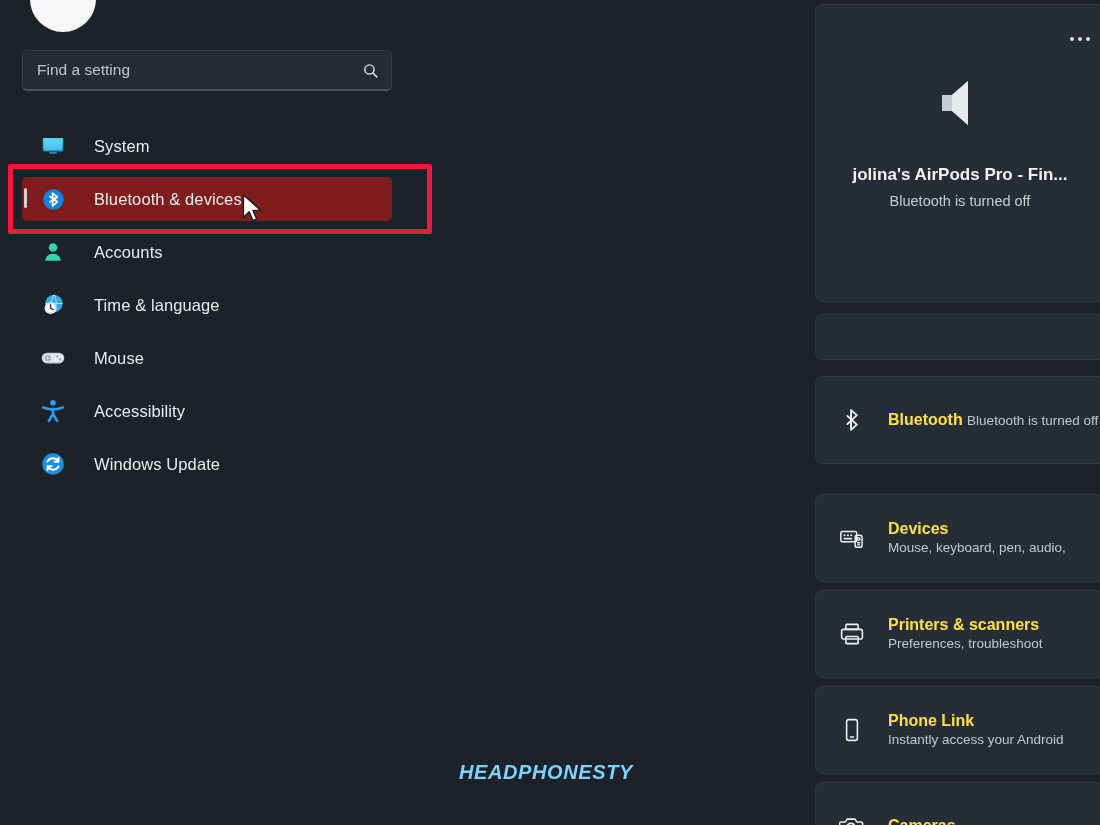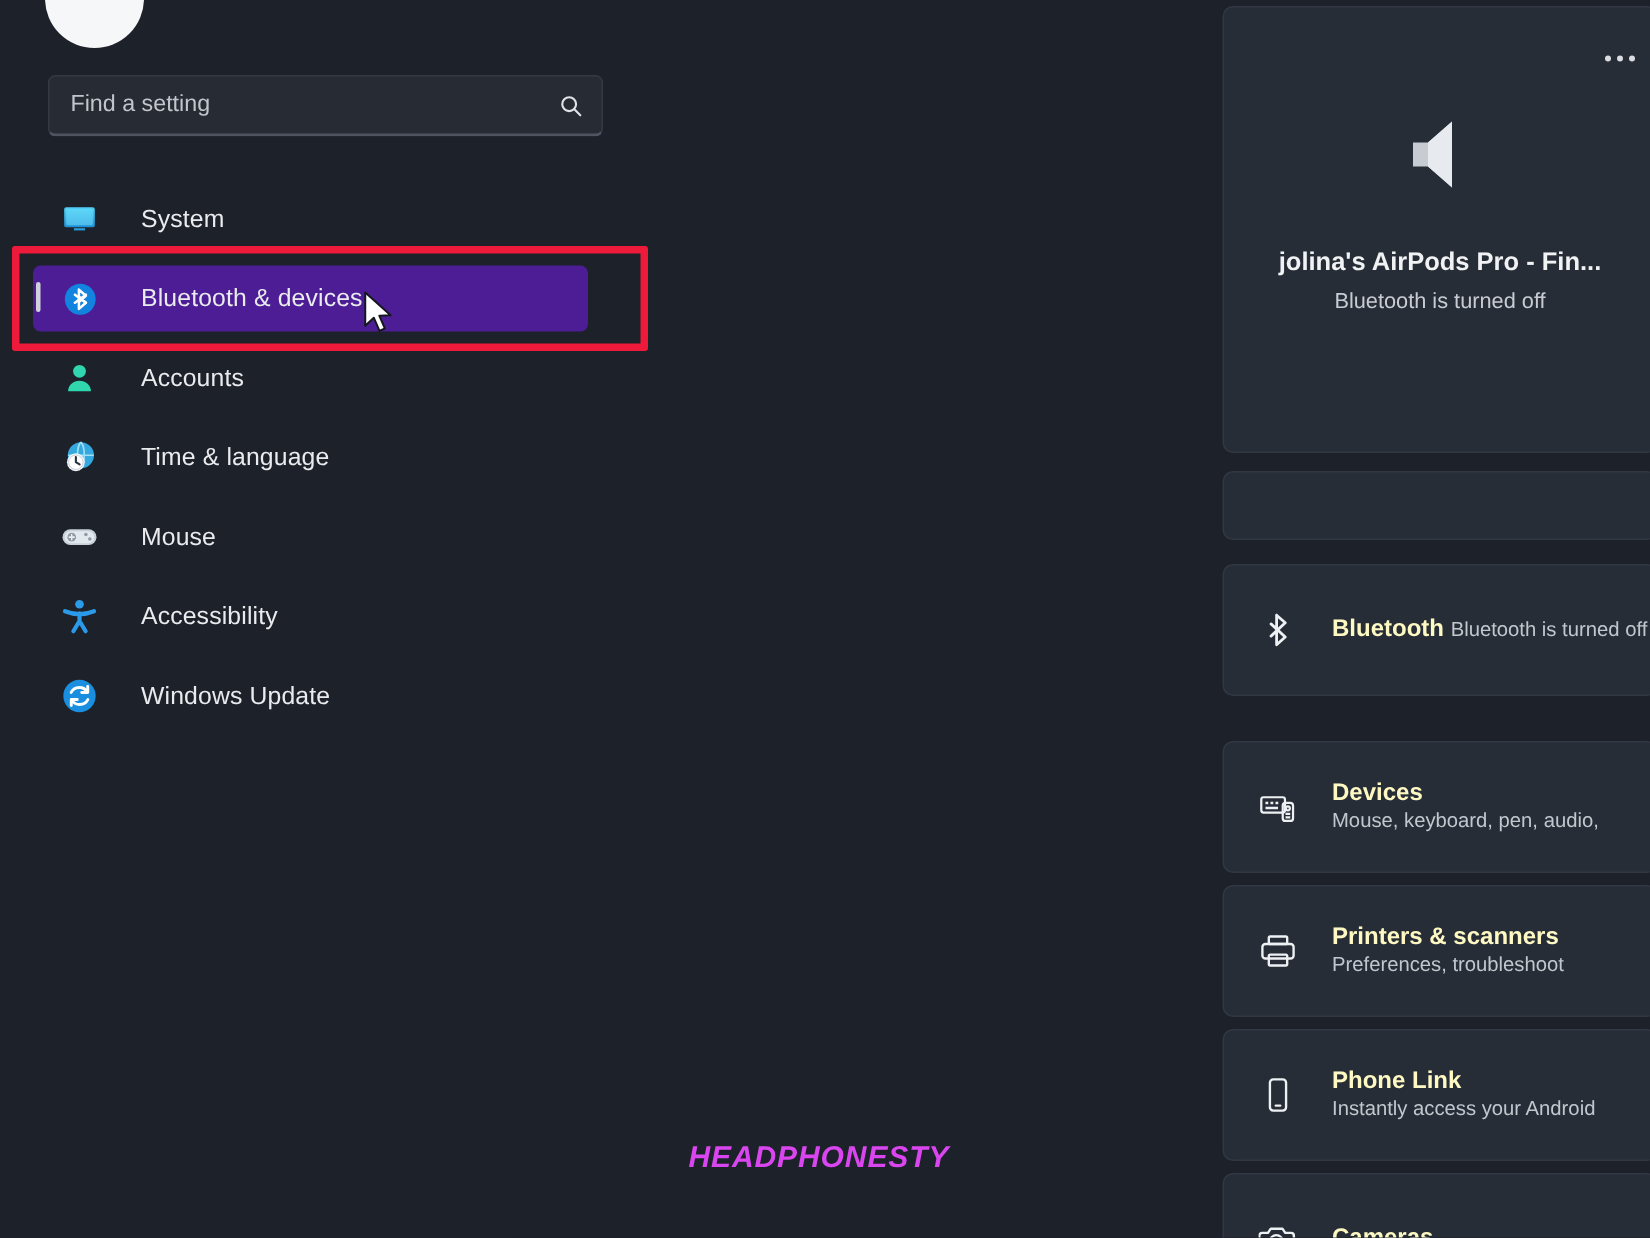--- a/index.html
+++ b/index.html
@@ -26,21 +26,21 @@
 
   
   .sidebar {
     position: absolute;
     left: 0; top: 0;
     width: 440px; height: 825px;
   }
 
   .search-box {
     position: absolute;
-    left: 32px; top: 50px;
+    left: 22px; top: 50px;
     width: 370px; height: 41px;
     background: #262b34;
     border: 1px solid #343a44;
     border-bottom: 2px solid #4e5561;
     border-radius: 5px;
     display: flex;
     align-items: center;
     padding: 0 12px 0 14px;
   }
   .search-input {
@@ -60,21 +60,21 @@
   .nav-item {
     position: relative;
     display: flex;
     align-items: center;
     height: 44px;
     margin: 0 48px 9px 22px;
     padding-left: 18px;
     border-radius: 5px;
   }
   .nav-item.selected {
-    background: #4c1d95;
+    background: #7f1d1d;
   }
   .nav-item .pill {
     position: absolute;
     left: 2px; top: 11px;
     width: 3px; height: 20px;
     border-radius: 2px;
     background: #cfd3d9;
     display: none;
   }
   .nav-item.selected .pill { display: block; }
@@ -109,21 +109,21 @@
     pointer-events: none;
   }
 
   
   .watermark {
     position: absolute;
     left: 459px; top: 761px;
     font-size: 20px;
     font-weight: bold;
     font-style: italic;
-    color: #d946ef;
+    color: #7dd3fc;
     letter-spacing: .6px;
     font-family: "Liberation Sans", sans-serif;
   }
 
   
   .right-panel {
     position: absolute;
     left: 815px; top: 0;
     width: 300px; height: 825px;
   }
@@ -194,21 +194,21 @@
   .row-ico {
     width: 28px; height: 28px;
     flex: 0 0 28px;
     display: flex; align-items: center; justify-content: center;
     margin-right: 22px;
   }
   .row-text { min-width: 0; }
   .row-title {
     font-size: 16px;
     font-weight: bold;
-    color: #fef9c3;
+    color: #fde047;
     white-space: nowrap;
     margin-bottom: 2px;
   }
   .row-sub {
     font-size: 13.5px;
     color: #c2c7ce;
     white-space: nowrap;
   }
 
   #row-bluetooth { top: 376px; height: 88px; }

